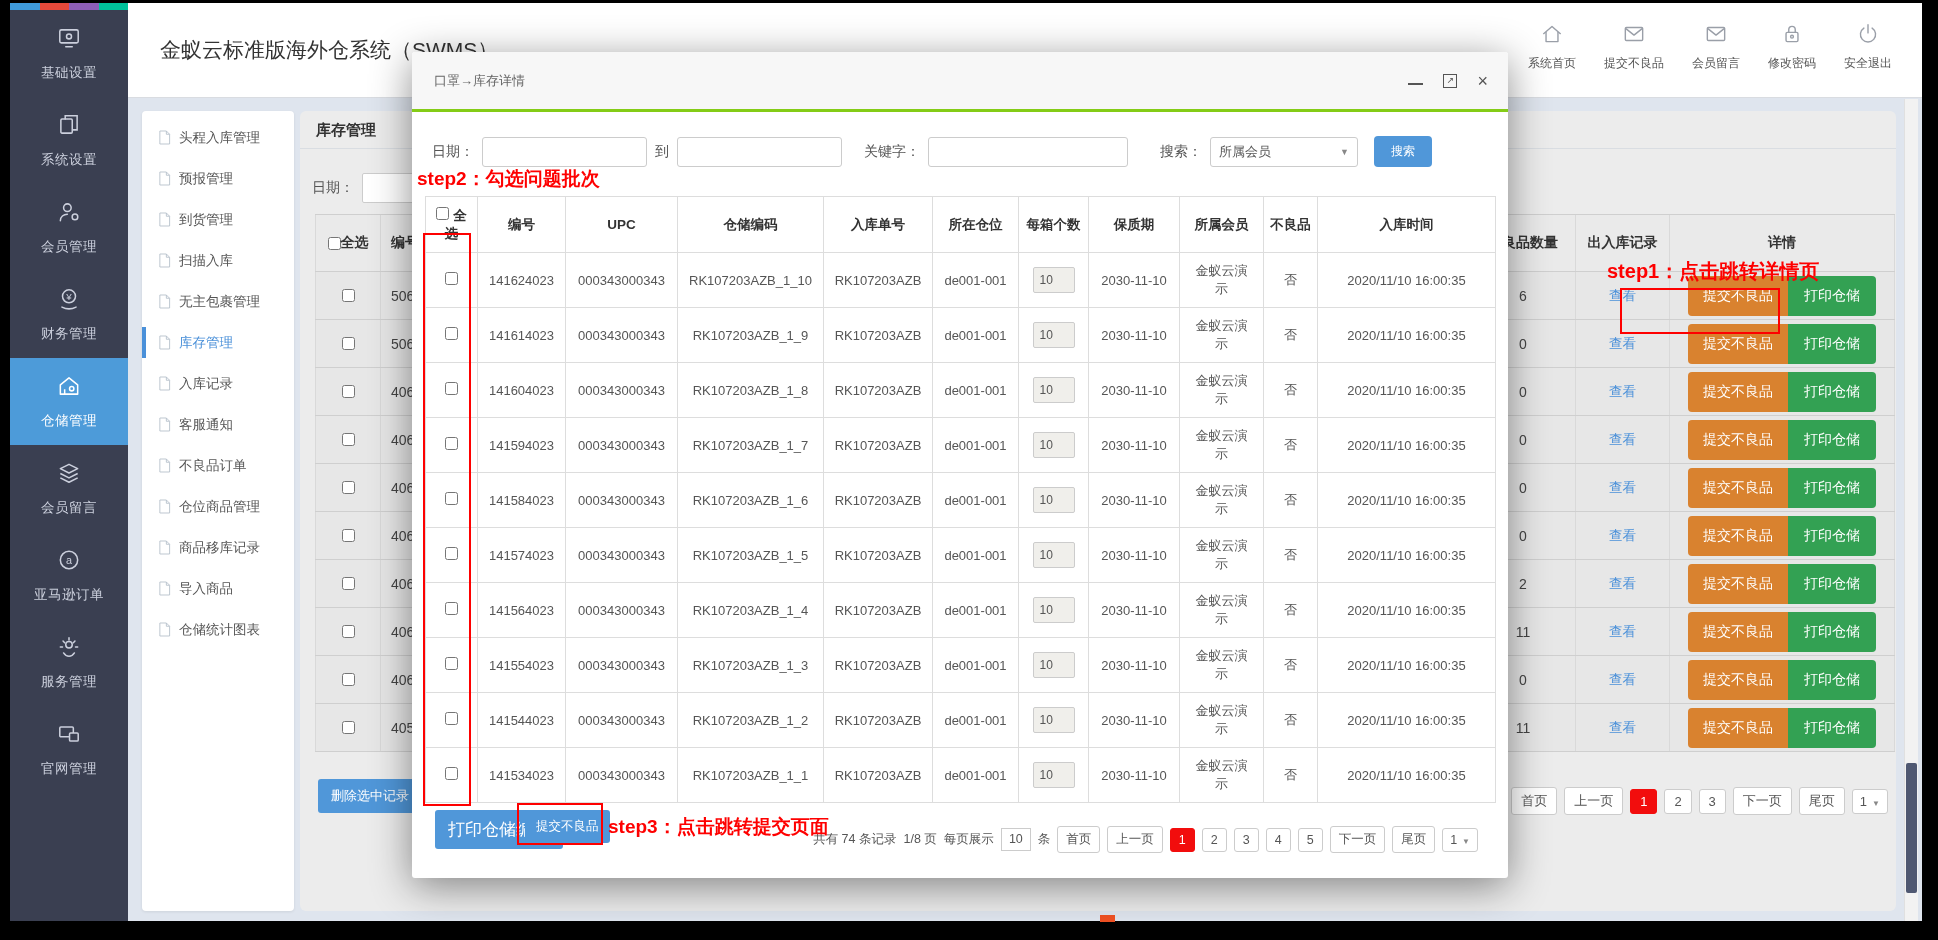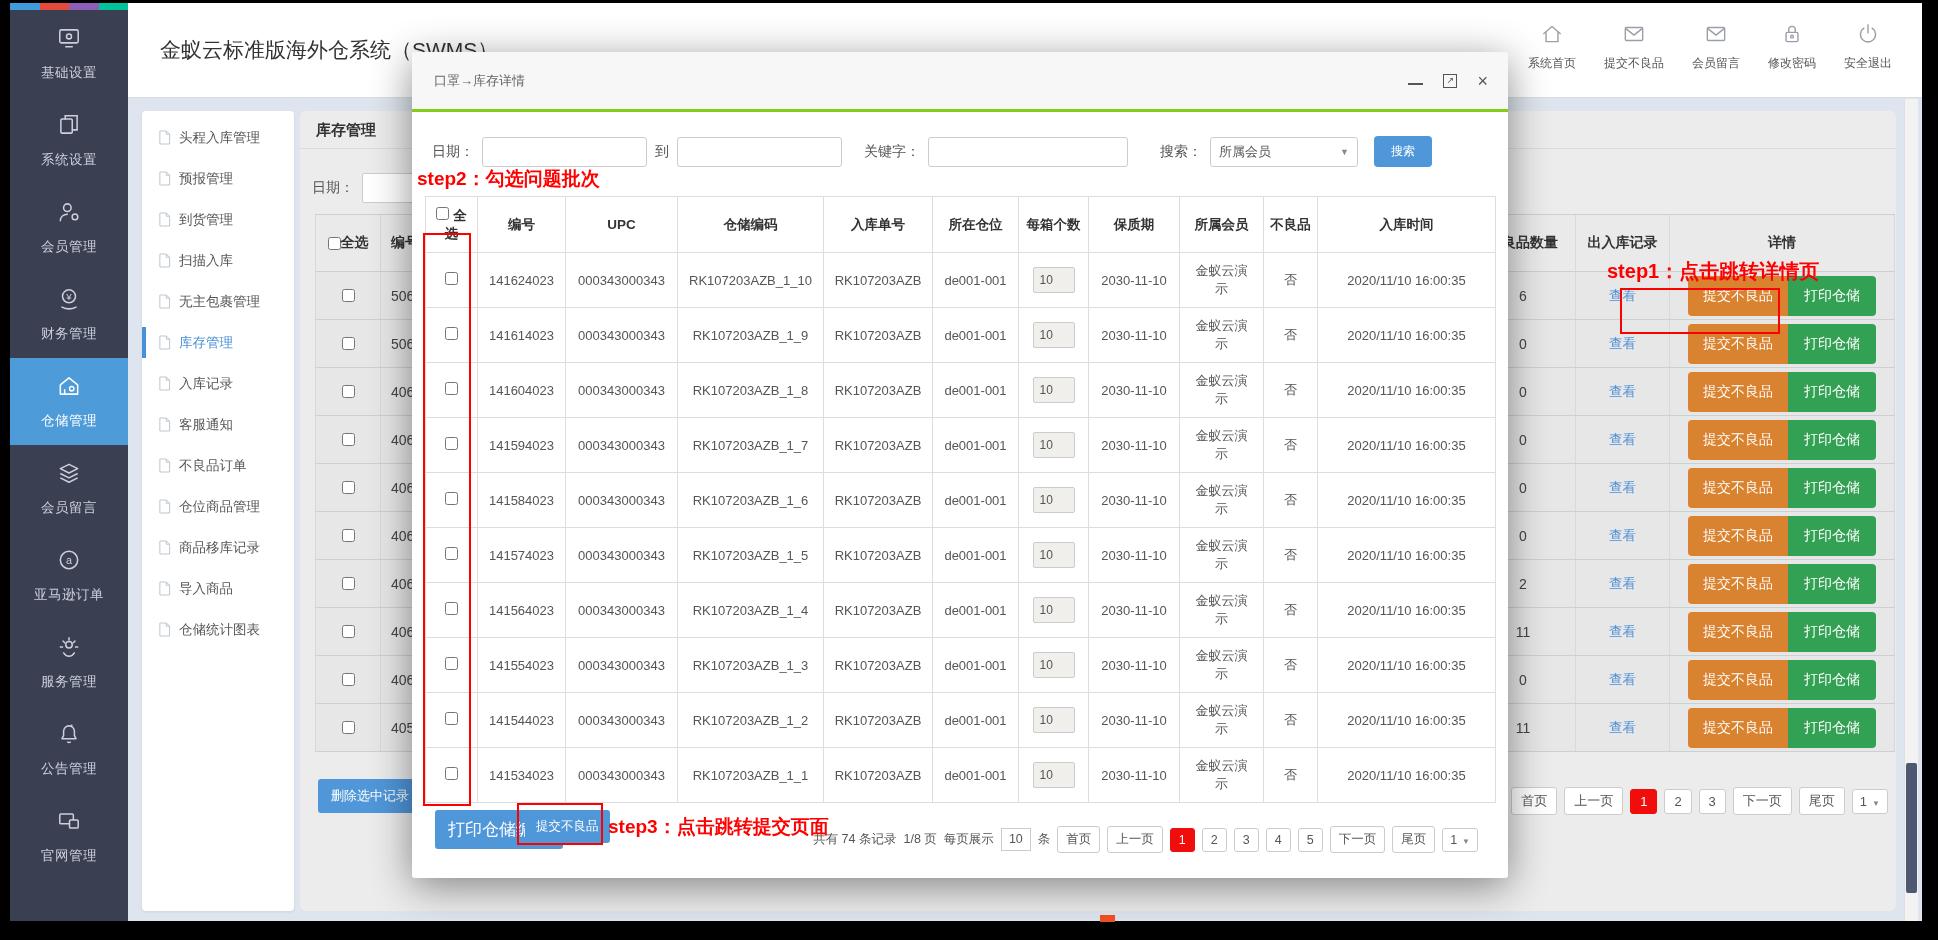--- a/index.html
+++ b/index.html
@@ -174,28 +174,20 @@
               <text x="12" y="15.5" text-anchor="middle" font-size="10" fill="currentColor" stroke="none">a</text>
             </svg></span>
       <span class="lbl">亚马逊订单</span>
     </div>
     <div class="side-item">
       <span><svg viewBox="0 0 24 24" fill="none" stroke-width="1.4" stroke-linecap="round">
               <circle cx="12" cy="10" r="3"></circle>
               <path d="M12 3.5V5.5M17.5 6.5L16 8M20 12h-2M6.5 6.5L8 8M4 12h2M7 17.5c1.2 2 3 3 5 3s3.8-1 5-3"></path>
             </svg></span>
       <span class="lbl">服务管理</span>
-    </div>
-    <div class="side-item">
-      <span><svg viewBox="0 0 24 24" fill="none" stroke-width="1.4" stroke-linejoin="round">
-              <path d="M12 4.5a5 5 0 0 1 5 5v4l1.5 2.8h-13L7 13.5v-4a5 5 0 0 1 5-5z"></path>
-              <path d="M10.5 19a1.8 1.8 0 0 0 3 0"></path>
-              <path d="M14 4.7l1-1.2"></path>
-            </svg></span>
-      <span class="lbl">公告管理</span>
     </div>
     <div class="side-item">
       <span><svg viewBox="0 0 24 24" fill="none" stroke-width="1.4">
               <rect x="3.5" y="5.5" width="12.5" height="9" rx="1"></rect>
               <rect x="12.5" y="11" width="8" height="7.5" rx="1" fill="#3a3f51"></rect>
             </svg></span>
       <span class="lbl">官网管理</span>
     </div>
   </aside>
 

